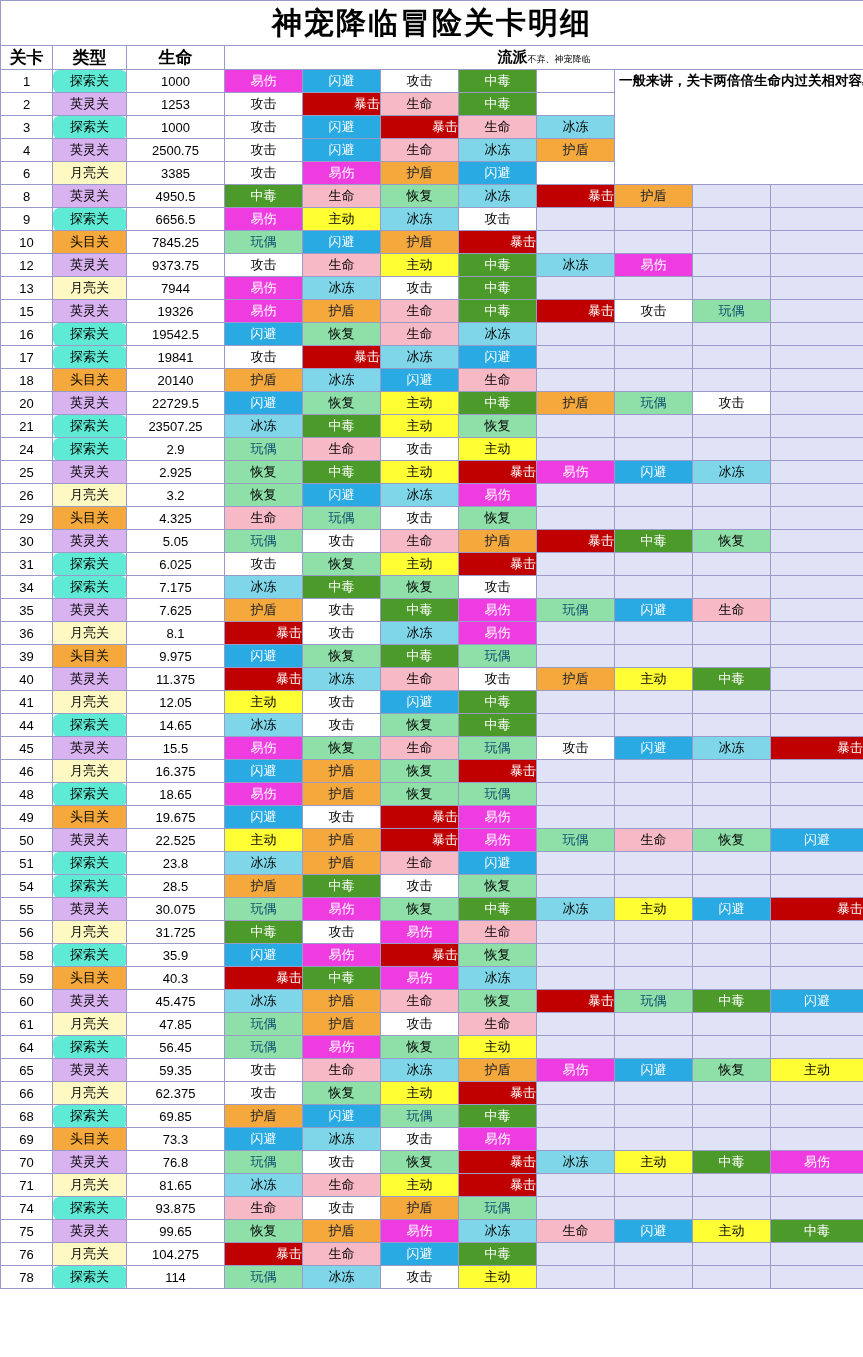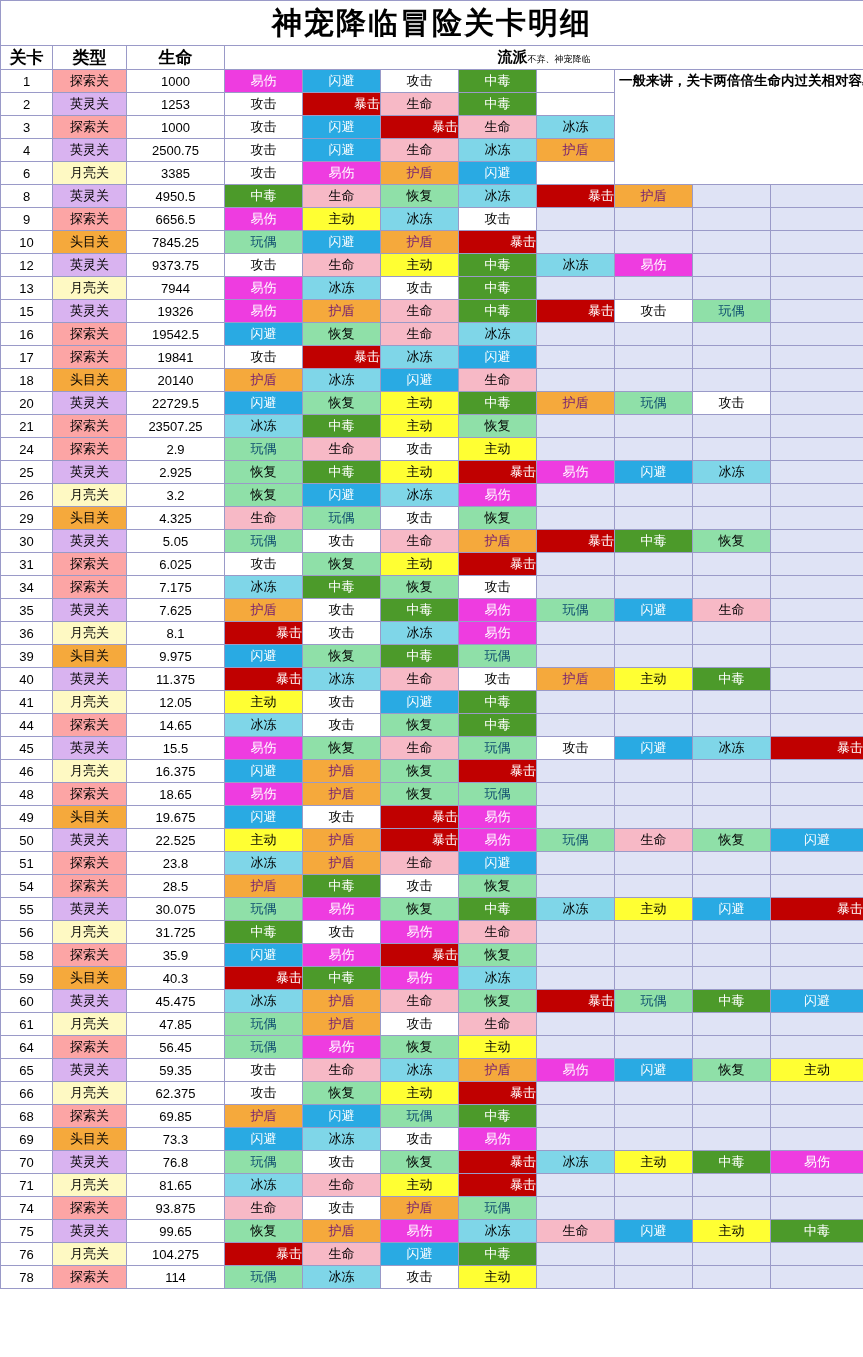--- a/index.html
+++ b/index.html
@@ -13,33 +13,33 @@
   .hdr{font-weight:bold;background:#ffffff;font-size:17px;}
   .hdr-style{font-weight:bold;font-size:15px;background:#ffffff;}
   .hdr-style .sub{font-size:9px;font-weight:normal;}
   .stage{background:#fff;}
   .hp{background:#fff;}
   .note{font-weight:bold;font-size:13.5px;line-height:17px;text-align:left;
         padding:2px 4px;vertical-align:top;background:#ffffff;}
   .empty{background:#dfe3f5;}
   .blank{background:#ffffff;}
   
-  .t-tan{background:#fca5a5;}   
+  .t-tan{background:#5eead4;border-radius:6px;}   
   .t-ying{background:#d9b3f0;}  
   .t-yue{background:#fef9c3;}   
   .t-tou{background:#f5a93c;}   
   
   .c-yishang{background:#ee3ce0;color:#fff;}     
   .c-shanbi{background:#29aae3;color:#fff;}      
   .c-gongji{background:#ffffff;color:#000;margin-top:8px;}      
   .c-zhongdu{background:#4c9a2a;color:#fff;}     
   .c-baoji{background:#c00000;color:#fff;text-align:right;}       
   .c-shengming{background:#f7b9c6;color:#000;}   
   .c-dongjie{background:#7fd6e8;color:#000;}     
-  .c-hufu{background:#f5a93c;color:#701a75;}        
+  .c-hufu{background:#f5a93c;color:#0f172a;}        
   .c-zhudong{background:#ffff33;color:#000;margin-top:8px;}     
   .c-huifu{background:#8fe0a8;color:#000;}       
   .c-wanou{background:#8fe0a8;color:#0c4a6e;}       
 </style>
 </head>
 <body>
 
 <div id="sheet">
   <table>
     <colgroup>

